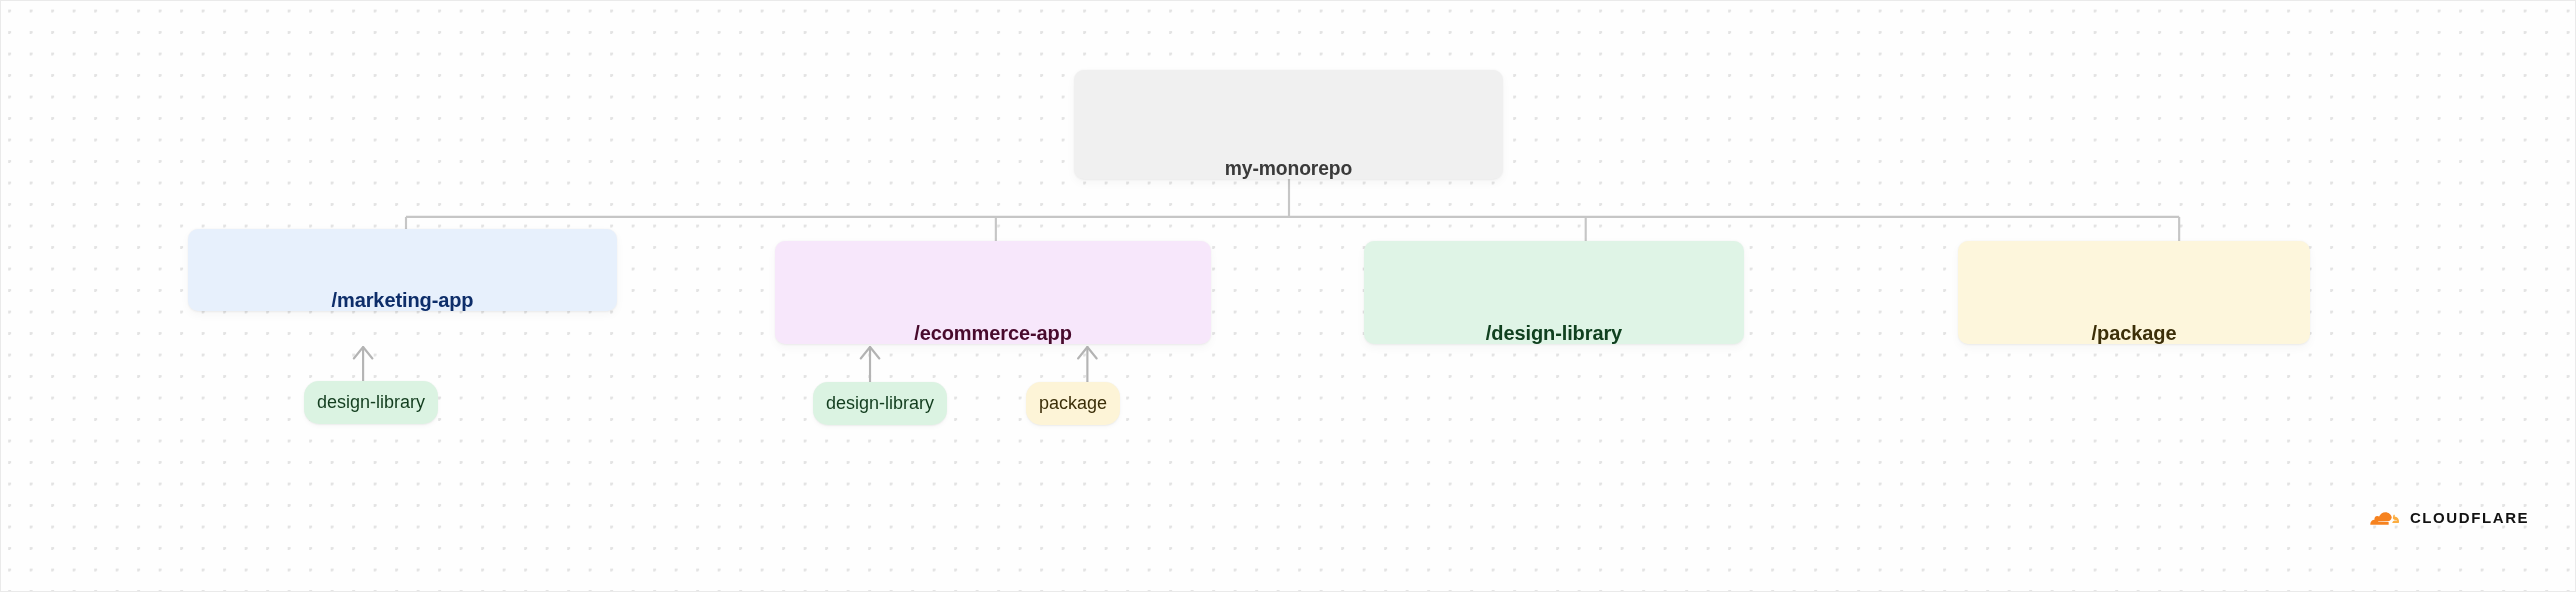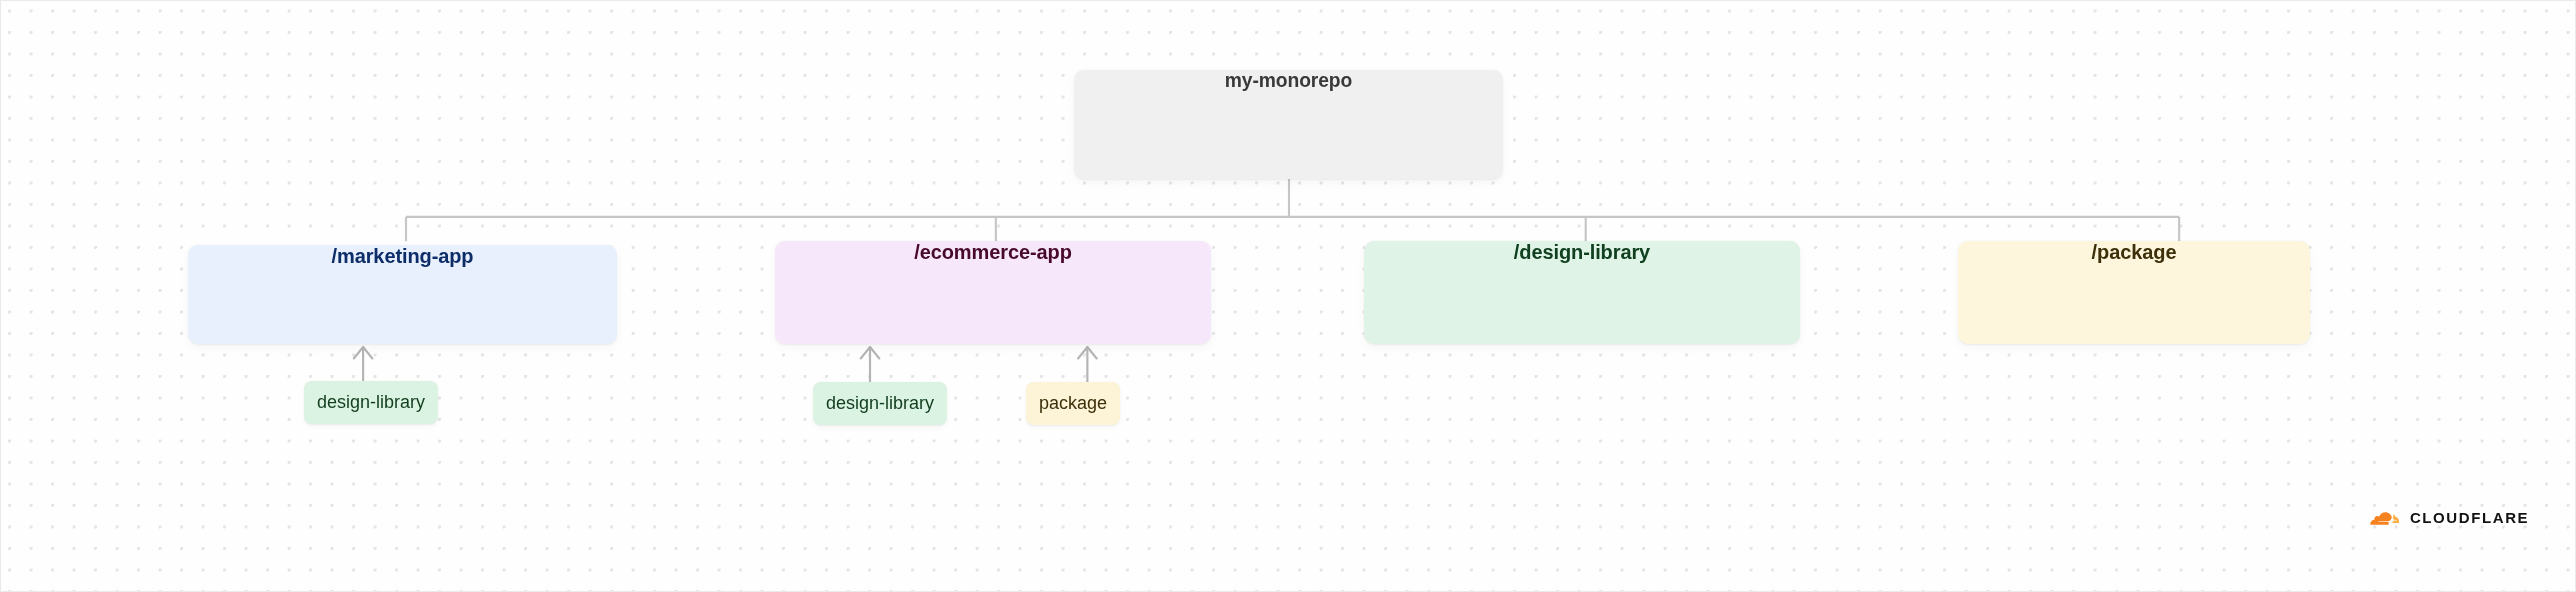--- a/index.html
+++ b/index.html
@@ -28,77 +28,77 @@
     position: absolute;
     left: 0; top: 0;
     width: 2576px; height: 592px;
     pointer-events: none;
   }
 
   
   .node {
     position: absolute;
     display: flex;
-    align-items: flex-start;
+    align-items: flex-end;
     justify-content: center;
     border-radius: 10px;
     box-shadow: 0 0.7px 2.1px rgba(0,0,0,0.055), 0 3.6px 10px rgba(0,0,0,0.035);
     text-align: center;
   }
   .node .label {
     font-weight: bold;
     letter-spacing: -0.1px;
     line-height: 1.1;
     white-space: nowrap;
   }
 
   .node-root {
     left: 1073px; top: 69px;
     width: 429px; height: 109px;
     background: #f0f0f0;
   }
   .node-root .label { font-size: 19.3px; color: #3a3a3a; }
 
   .node-marketing {
-    left: 187px; top: 244px;
-    width: 429px; height: 99px;
+    left: 187px; top: 228px;
+    width: 429px; height: 82px;
     background: #e7f0fc;
   }
   .node-marketing .label { font-size: 20px; color: #0d2d69; }
 
   .node-ecommerce {
     left: 774px; top: 240px;
     width: 436px; height: 103px;
     background: #f7e7fb;
   }
   .node-ecommerce .label { font-size: 20px; color: #480a2c; }
 
   .node-designlib {
     left: 1363px; top: 240px;
-    width: 436px; height: 103px;
+    width: 380px; height: 103px;
     background: #dff4e6;
   }
   .node-designlib .label { font-size: 20px; color: #10401f; }
 
   .node-package {
     left: 1957px; top: 240px;
     width: 352px; height: 103px;
     background: #fdf6dc;
   }
   .node-package .label { font-size: 20px; color: #3c2f09; }
 
   
   .badge {
     position: absolute;
     display: flex;
     align-items: center;
     justify-content: center;
     height: 43px;
     padding: 0 13px;
-    border-radius: 8px;
+    border-radius: 15px;
     font-size: 18px;
     white-space: nowrap;
     box-shadow: 0 0.7px 1.4px rgba(0,0,0,0.05), 0 2.1px 5.7px rgba(0,0,0,0.03);
   }
   .badge-green { background: #dbf3e2; color: #123d1e; }
   .badge-cream { background: #fdf4d7; color: #3c2f09; justify-content: center; }
 
   .badge-m-designlib { left: 303px;  top: 380px; }
   .badge-e-designlib { left: 812px; top: 381px; }
   .badge-e-package   { left: 1025px; top: 381px; }

